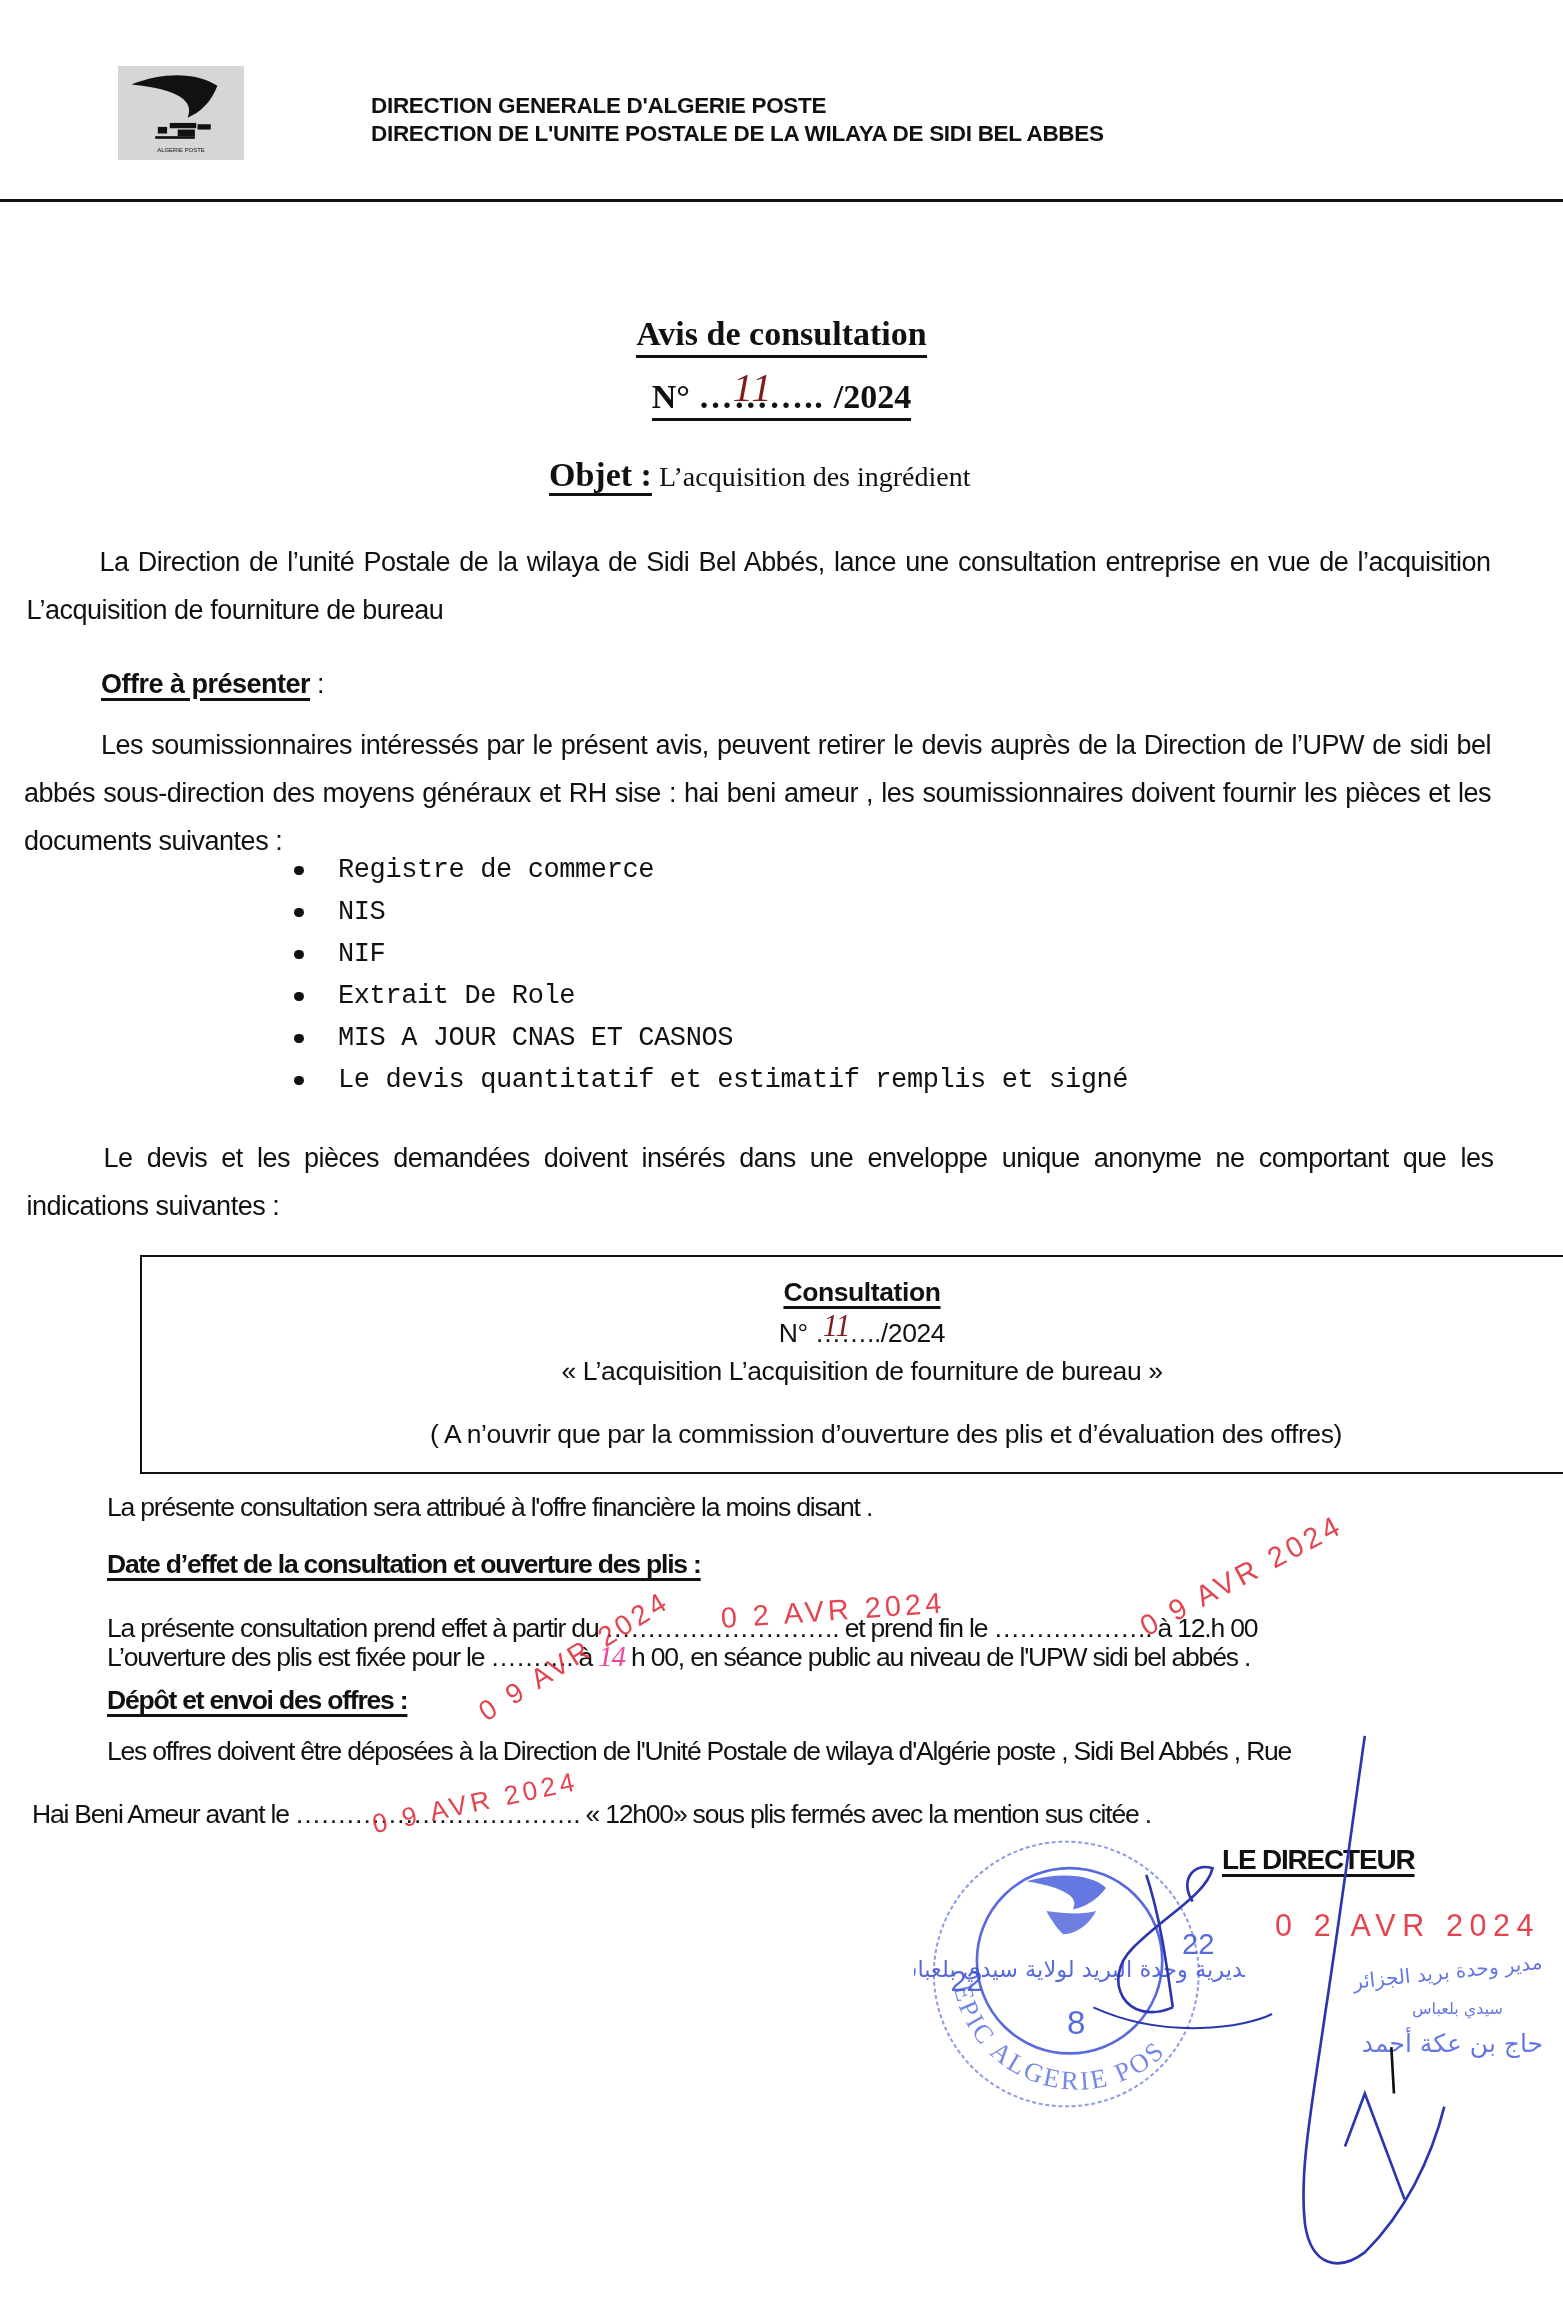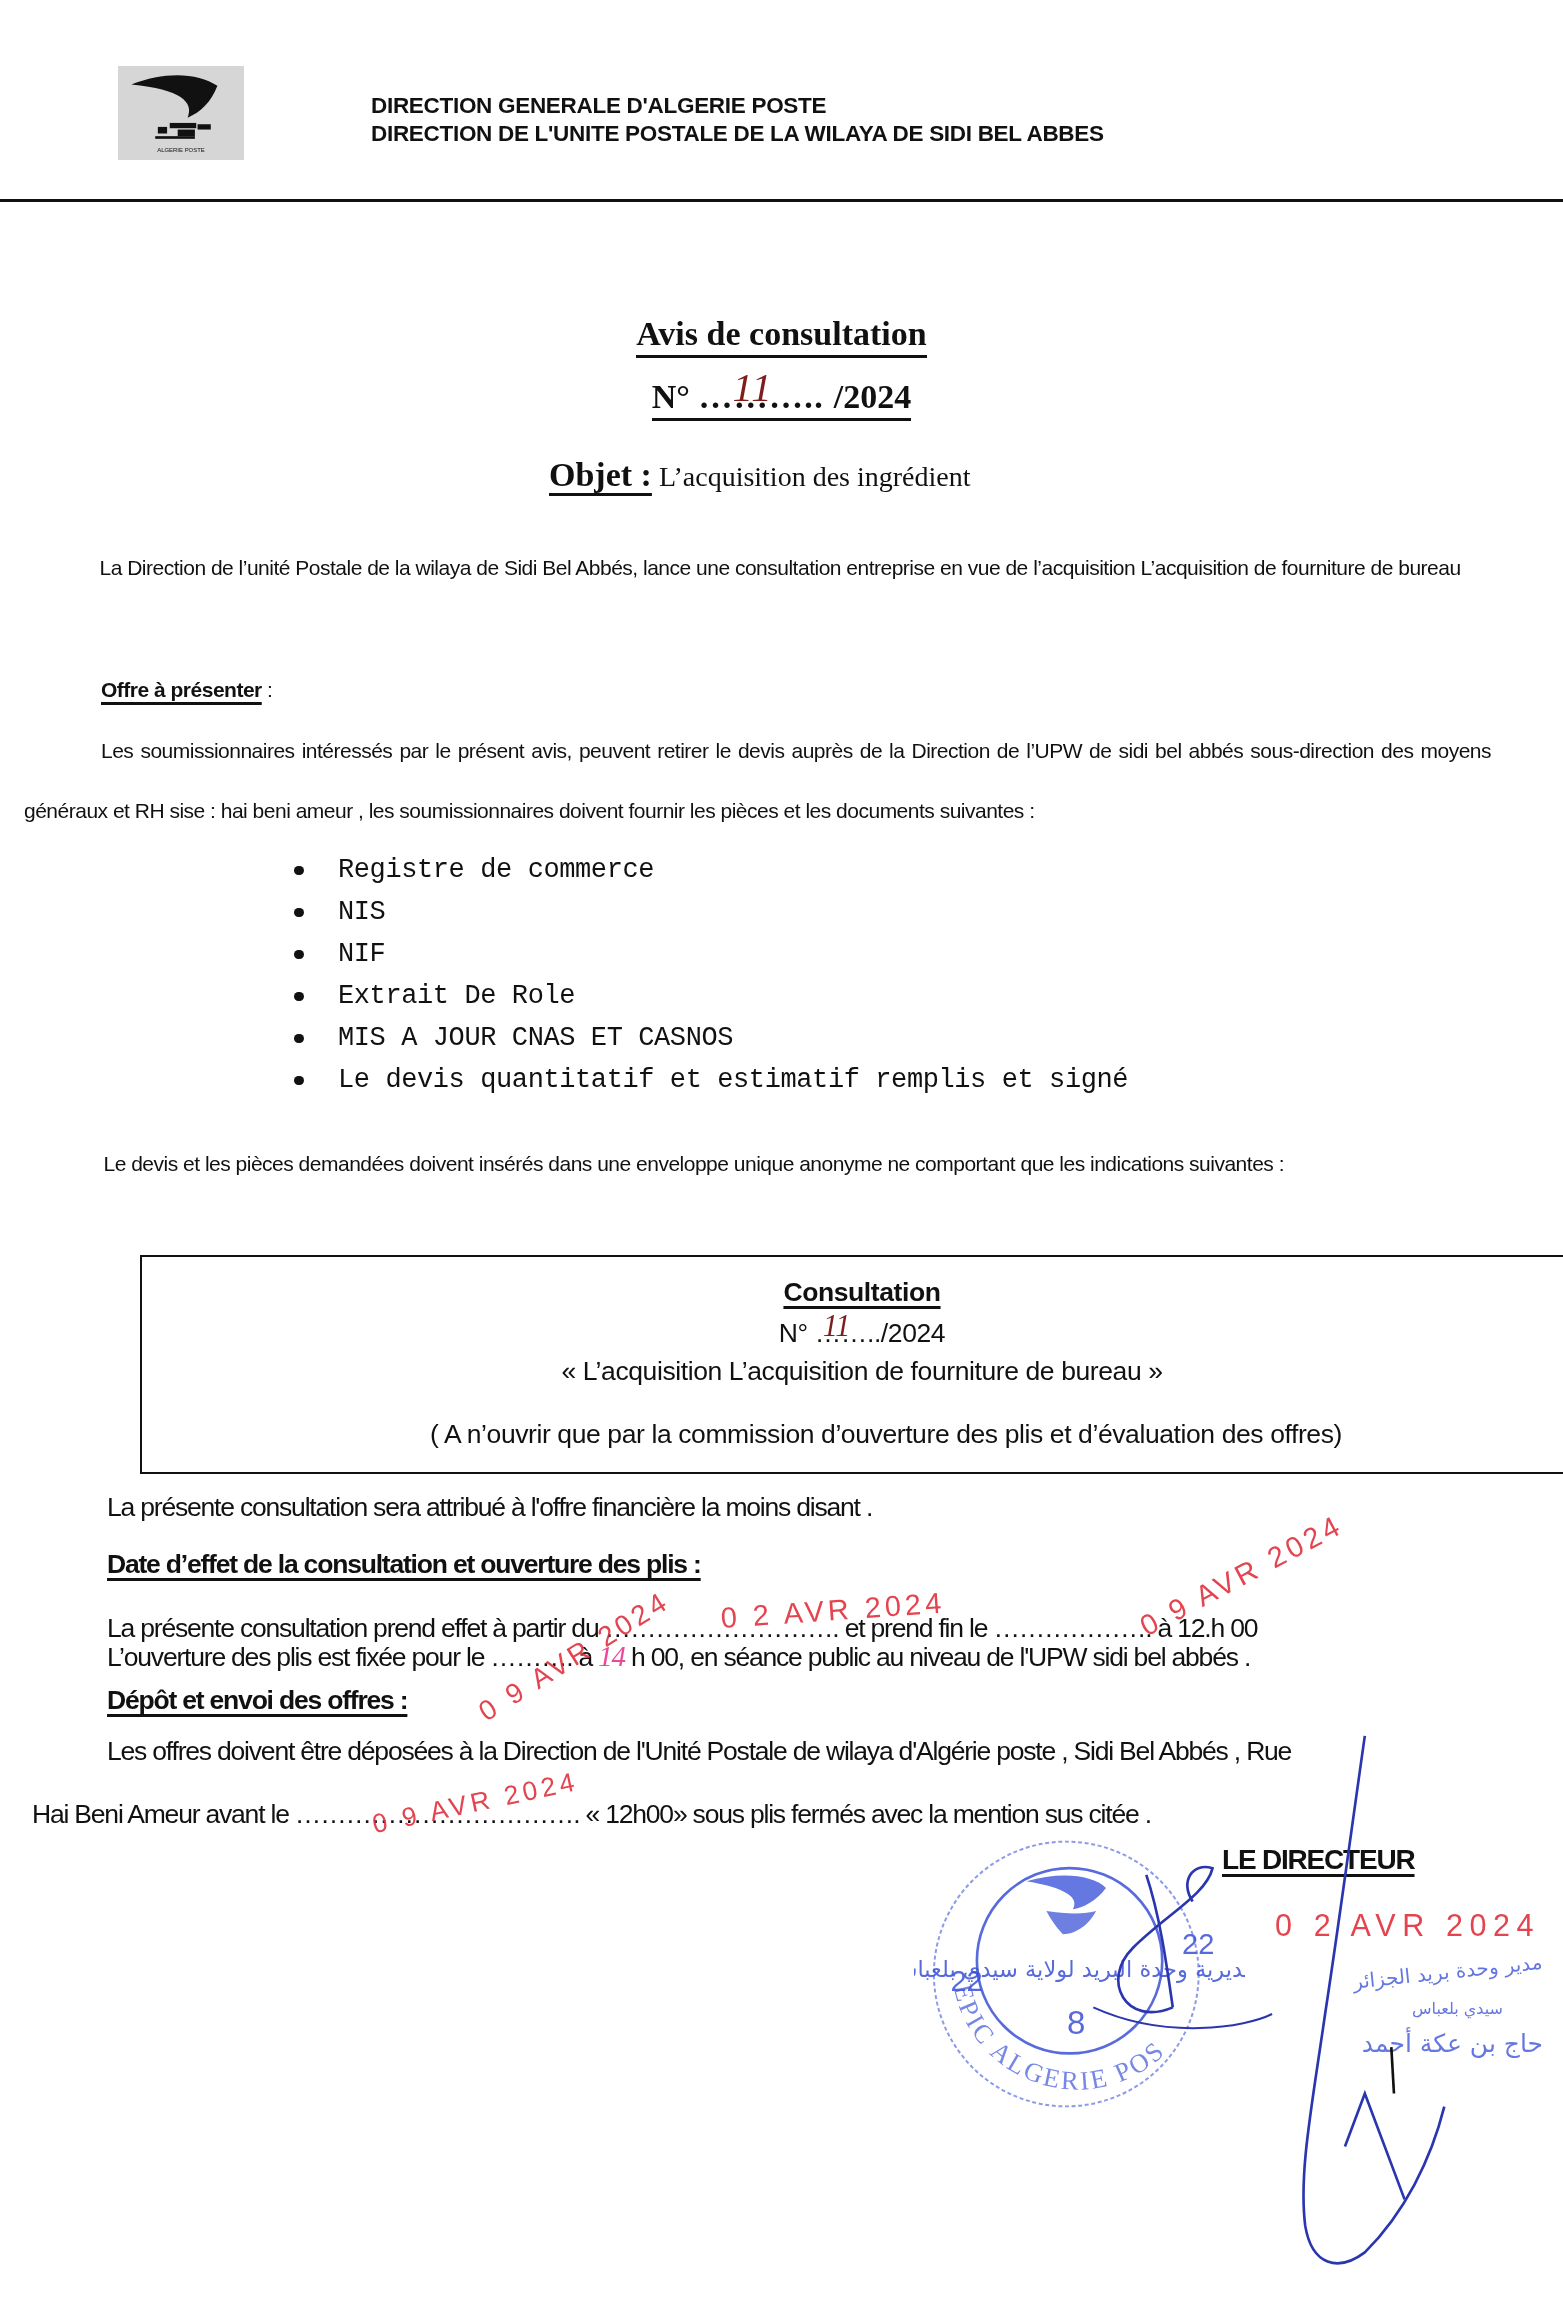--- a/index.html
+++ b/index.html
@@ -11,21 +11,21 @@
   .logo { left: 118px; top: 66px; width: 126px; height: 94px; background: #d6d6d6; }
   .logo svg { width: 100%; height: 100%; }
   .hdr-line { font-family: "Liberation Sans", sans-serif; font-weight: bold; font-size: 22.5px; letter-spacing: -0.3px; text-align: left; left: 371px; width: 828px; }
   .hr { left: 0; top: 199px; width: 1563px; height: 2.6px; background: #111; }
 
   .title { font-family: "Liberation Serif", serif; font-weight: bold; font-size: 34px; text-align: center; left: 0; width: 1563px; }
   .title span.box { border-bottom: 3.3px solid #111; padding-bottom: 2.6px; }
   .hand { font-family: "Liberation Serif", serif; color: #7f1d1d; font-style: italic; font-weight: normal; }
   .dots { letter-spacing: 1.3px; }
 
-  .para { font-family: "Liberation Sans", sans-serif; font-size: 21px; line-height: 60px; letter-spacing: -0.5px; }
+  .para { font-family: "Liberation Sans", sans-serif; font-size: 27px; line-height: 48px; letter-spacing: -0.5px; }
   .just { text-align: justify; text-align-last: left; }
   .bullets { left: 285px; top: 849px; margin: 0; padding: 0; list-style: none; }
   .bullets li { font-family: Liberation Mono, monospace; font-size: 27px; height: 42px; line-height: 42px; position: relative; padding-left: 53px; letter-spacing: -0.4px; }
   .bullets li .dot { position: absolute; left: 9.3px; top: 17px; width: 9.3px; height: 9.3px; border-radius: 50%; background: #111; }
 
   .envelope { left: 140px; top: 1255px; width: 1444px; height: 219px; border: 2.6px solid #111; box-sizing: border-box; }
   .env-line { font-family: "Liberation Sans", sans-serif; font-size: 26.5px; text-align: center; width: 100%; letter-spacing: -0.4px; position: absolute; left: 0; }
 
   .arial { font-family: "Liberation Sans", sans-serif; font-size: 26.5px; letter-spacing: -1.2px; transform-origin: left center; }
   .bold { font-weight: bold; }

